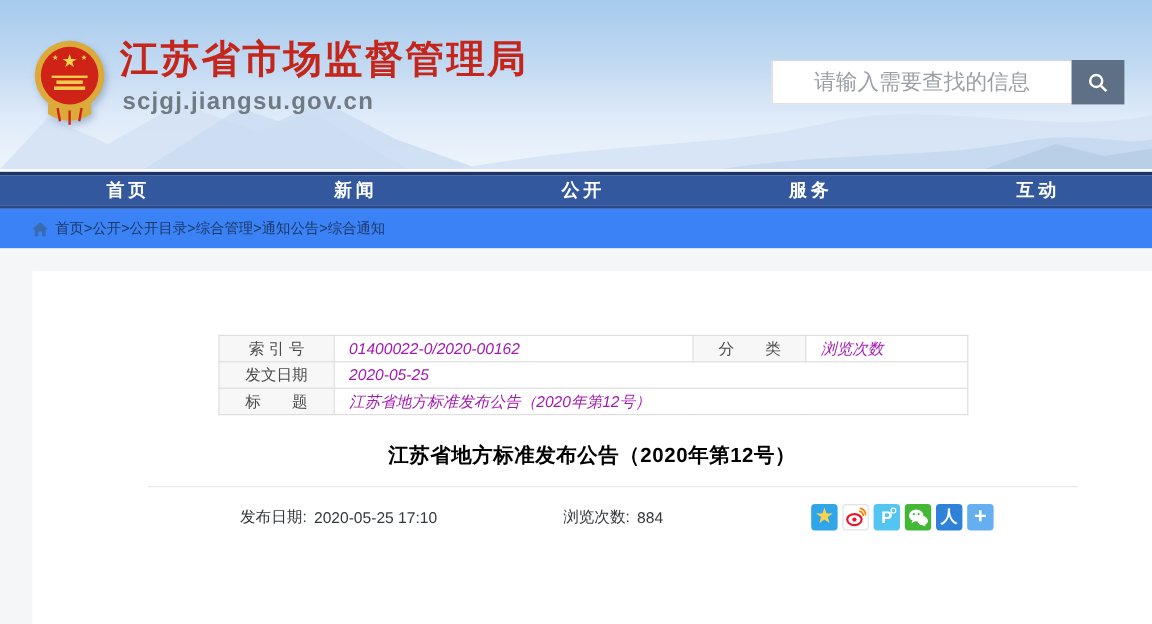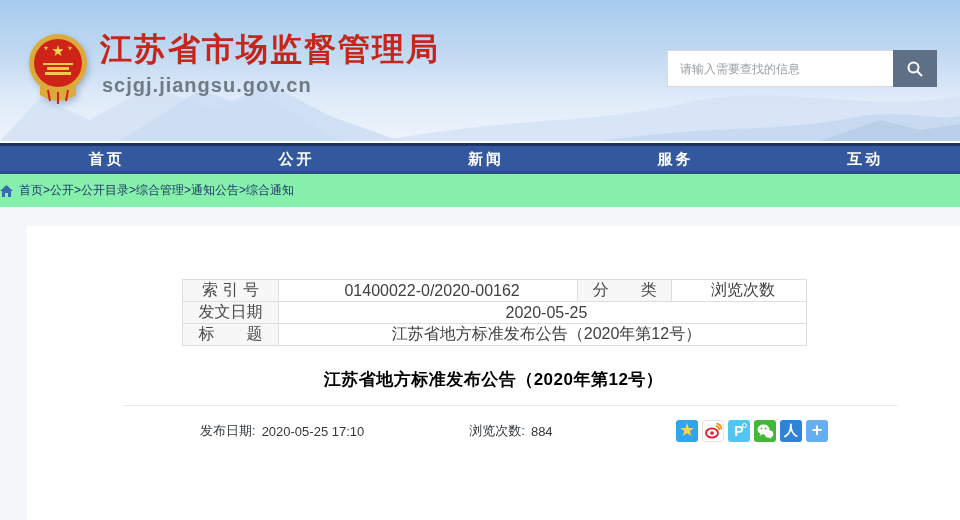--- a/index.html
+++ b/index.html
@@ -7,43 +7,43 @@
 
   
   .masthead { position:relative; height:143px; background:linear-gradient(180deg,#a6cbee 0%,#c3daf2 40%,#dfebf9 70%,#edf4fb 100%); border-bottom:2px solid #fbfdfe; overflow:hidden; }
   .mountains { position:absolute; left:0; bottom:0; width:960px; height:143px; }
   .brand { position:absolute; left:28px; top:32px; display:flex; align-items:flex-start; }
   .emblem { filter:drop-shadow(2px 3px 3px rgba(60,90,130,.35)); }
   .brand-text { margin-left:12px; }
   .site-name { font-family:"Liberation Serif","DejaVu Serif",serif; font-weight:bold; font-size:32px; letter-spacing:2px; color:#c4261c; line-height:1.1; }
   .site-url { margin-top:7px; margin-left:2px; font-size:20px; font-weight:600; letter-spacing:1px; color:#6f7a84; }
   .search { position:absolute; right:23px; top:50px; display:flex; }
-  .search input { width:226px; height:37px; border:1px solid #d9d9d9; border-right:none; background:#fff; padding:0 12px; font-size:12px; color:#444; outline:none; }
+  .search input { width:250px; height:37px; border:1px solid #d9d9d9; border-right:none; background:#fff; padding:0 12px; font-size:18px; color:#444; outline:none;text-align:center; }
   .search input::placeholder { color:#9aa0a6; }
   .search-btn { width:44px; height:37px; background:#5e7085; border:none; cursor:pointer; display:flex; align-items:center; justify-content:center; }
 
   
   .nav-top { height:3px; background:#1e3263; }
   .nav-main { height:25px; background:#33589e; display:flex; padding-left:12px; }
   .nav-item { flex:1; text-align:center; color:#fff; font-size:15px; font-weight:bold; letter-spacing:3px; line-height:25px; text-decoration:none; cursor:pointer; }
   .nav-bottom { height:3px; background:#2a4a8c; }
 
   
-  .crumb-bar { height:33px; background:#86efac; display:flex; align-items:center; }
+  .crumb-bar { height:33px; background:#3b82f6; display:flex; align-items:center; padding-left:27px; }
   .crumb-bar svg { margin-right:6px; }
   .crumb-text { font-size:12px; color:#1c3966; cursor:pointer; }
 
   
   .content { position:relative; height:314px; background:#f5f6f7; }
   .card { position:absolute; left:27px; right:0; top:19px; bottom:0; background:#fff; }
 
-  table.doc { border-collapse:collapse; width:625px; margin:53px 0 0 155px; font-size:16px; border:1px solid #cfcfcf; }
+  table.doc { border-collapse:collapse; width:625px; margin:53px 0 0 155px; font-size:13px; border:1px solid #cfcfcf; }
   table.doc th, table.doc td { border:1px solid #dedede; height:22px; }
   table.doc th { background:#f7f7f7; font-weight:normal; color:#4a4a4a; text-align:center; }
-  table.doc td { color:#404040; text-align:center; padding:0 4px 0 12px; }
+  table.doc td { color:#a21caf; text-align:left; padding:0 4px 0 12px;font-style:italic; }
 
   .article-title { margin-top:22px; text-align:center; font-size:17px; font-weight:bold; color:#000; letter-spacing:.5px; }
   .divider { width:775px; margin:14px 0 0 96px; border-top:1px solid #e8e8e8; }
   .meta { width:775px; margin-left:96px; padding-top:14px; display:flex; align-items:center; font-size:13px; color:#33383d; }
   .meta-left { margin-left:77px; }
   .meta-mid { margin-left:105px; }
   .meta .val { margin-left:6px; }
 
   .icons { margin-left:auto; margin-right:70px; display:flex; gap:4px; }
   .share-ic { width:22px; height:22px; border-radius:3px; display:flex; align-items:center; justify-content:center; cursor:pointer; overflow:hidden; }
@@ -94,22 +94,22 @@
         <line x1="11.5" y1="11.5" x2="16" y2="16" stroke="#fff" stroke-width="2"></line>
       </svg>
     </button>
   </div>
 </header>
 
 <nav>
   <div class="nav-top"></div>
   <div class="nav-main">
     <a class="nav-item">首页</a>
+    <a class="nav-item">新闻</a>
     <a class="nav-item">公开</a>
-    <a class="nav-item">新闻</a>
     <a class="nav-item">服务</a>
     <a class="nav-item">互动</a>
   </div>
   <div class="nav-bottom"></div>
 </nav>
 
 <div class="crumb-bar">
   <svg width="13" height="12" viewBox="0 0 13 12">
     <path d="M6.5,0 L13,6 L11,6 L11,12 L8,12 L8,8 L5,8 L5,12 L2,12 L2,6 L0,6 Z" fill="#3a6ab0"></path>
   </svg>

